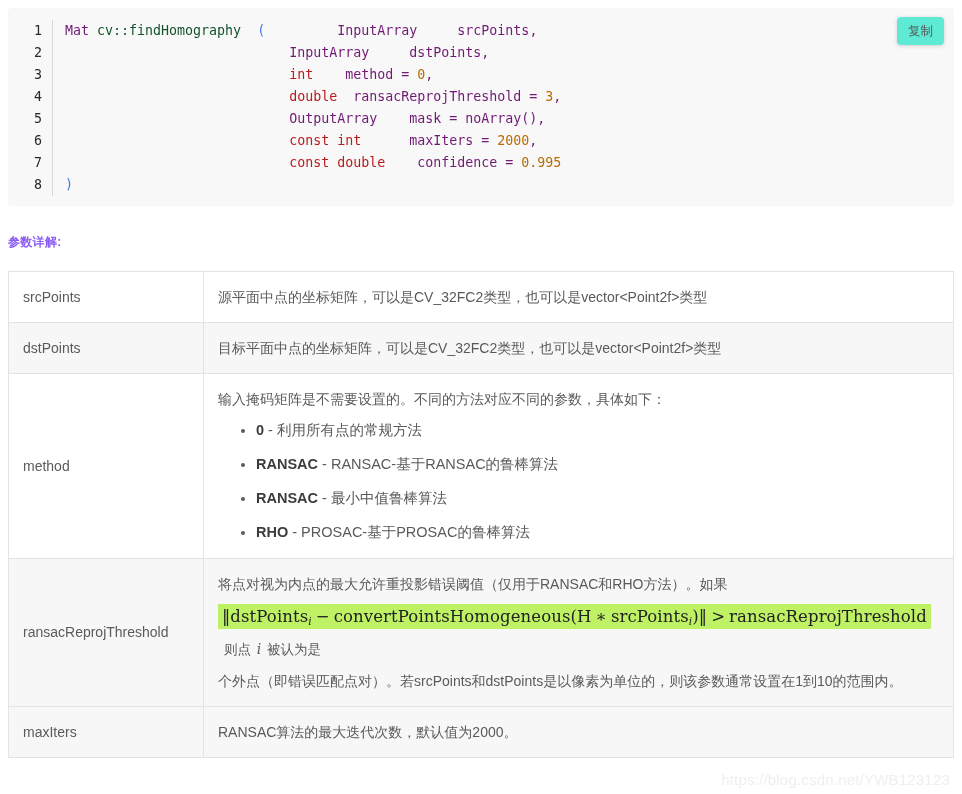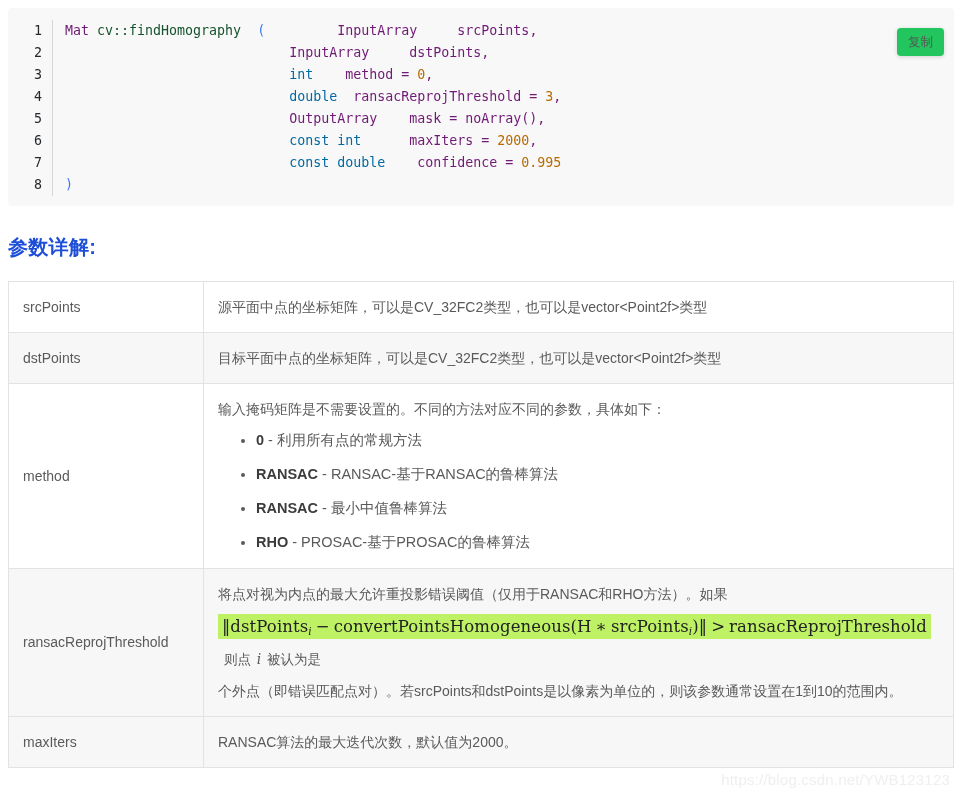--- a/index.html
+++ b/index.html
@@ -45,47 +45,47 @@
   }
   .gutter div { height: 22px; }
   .code-lines {
     padding-left: 12px;
     white-space: pre;
     color: #24292e;
     flex: 1 1 auto;
   }
   .code-lines div { height: 22px; }
   .tok-fn   { color: #14532d; }
-  .tok-kw   { color: #0369a1; }
+  .tok-kw   { color: #b91c1c; }
   .tok-num  { color: #b76b01; }
   .tok-pun  { color: #4078f2; }
   .tok-txt  { color: #701a75; text-align: right; }
 
   .copy-btn {
     position: absolute;
-    top: 20px;
+    top: 9px;
     right: 10px;
-    background: #22c55e;
+    background: #5eead4;
     border: none;
     border-radius: 4px;
     box-shadow: 0 1px 4px rgba(0,0,0,.16);
     padding: 5px 11px;
     font-size: 12.5px;
     color: #555;
     font-family: "Liberation Sans", sans-serif;
     cursor: pointer;
     line-height: 18px;
   }
 
   
   .section-title {
     margin: 28px 0 0 8px;
-    font-size: 20px;
+    font-size: 12px;
     font-weight: bold;
-    color: #1d4ed8;
+    color: #8b5cf6;
     letter-spacing: .3px;
   }
 
   
   table.param-table {
     margin: 20px 0 0 8px;
     width: 946px;
     border-collapse: collapse;
     font-size: 14px;
     table-layout: fixed;

